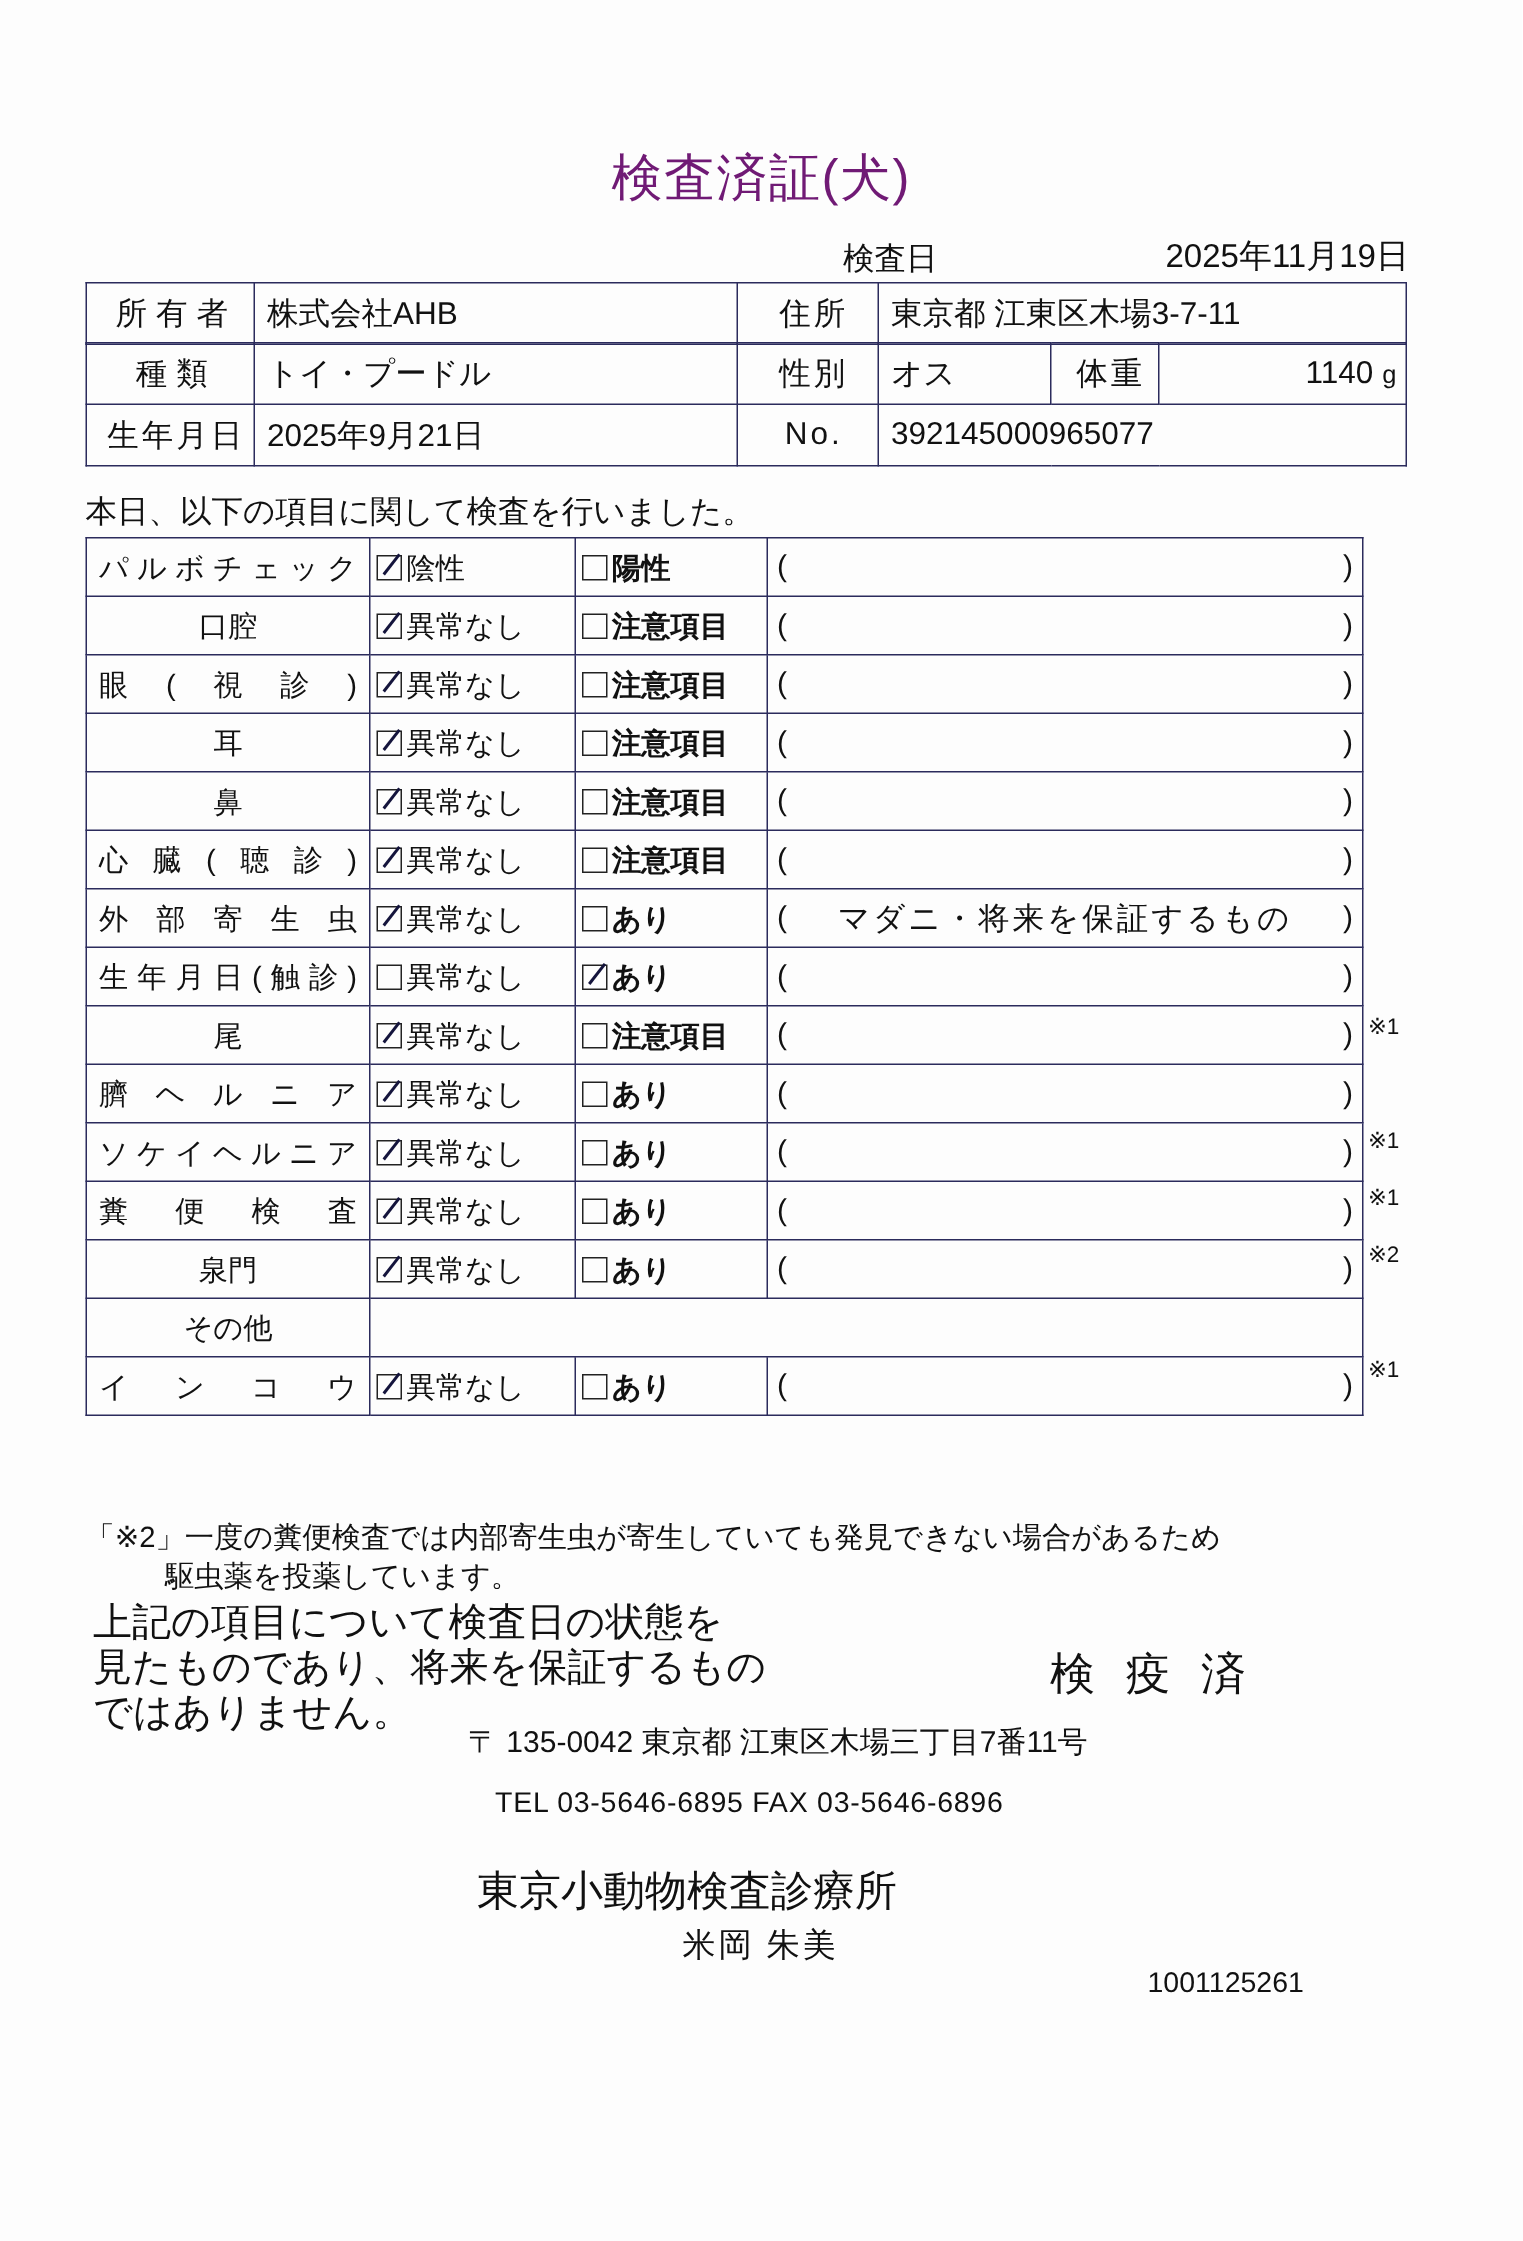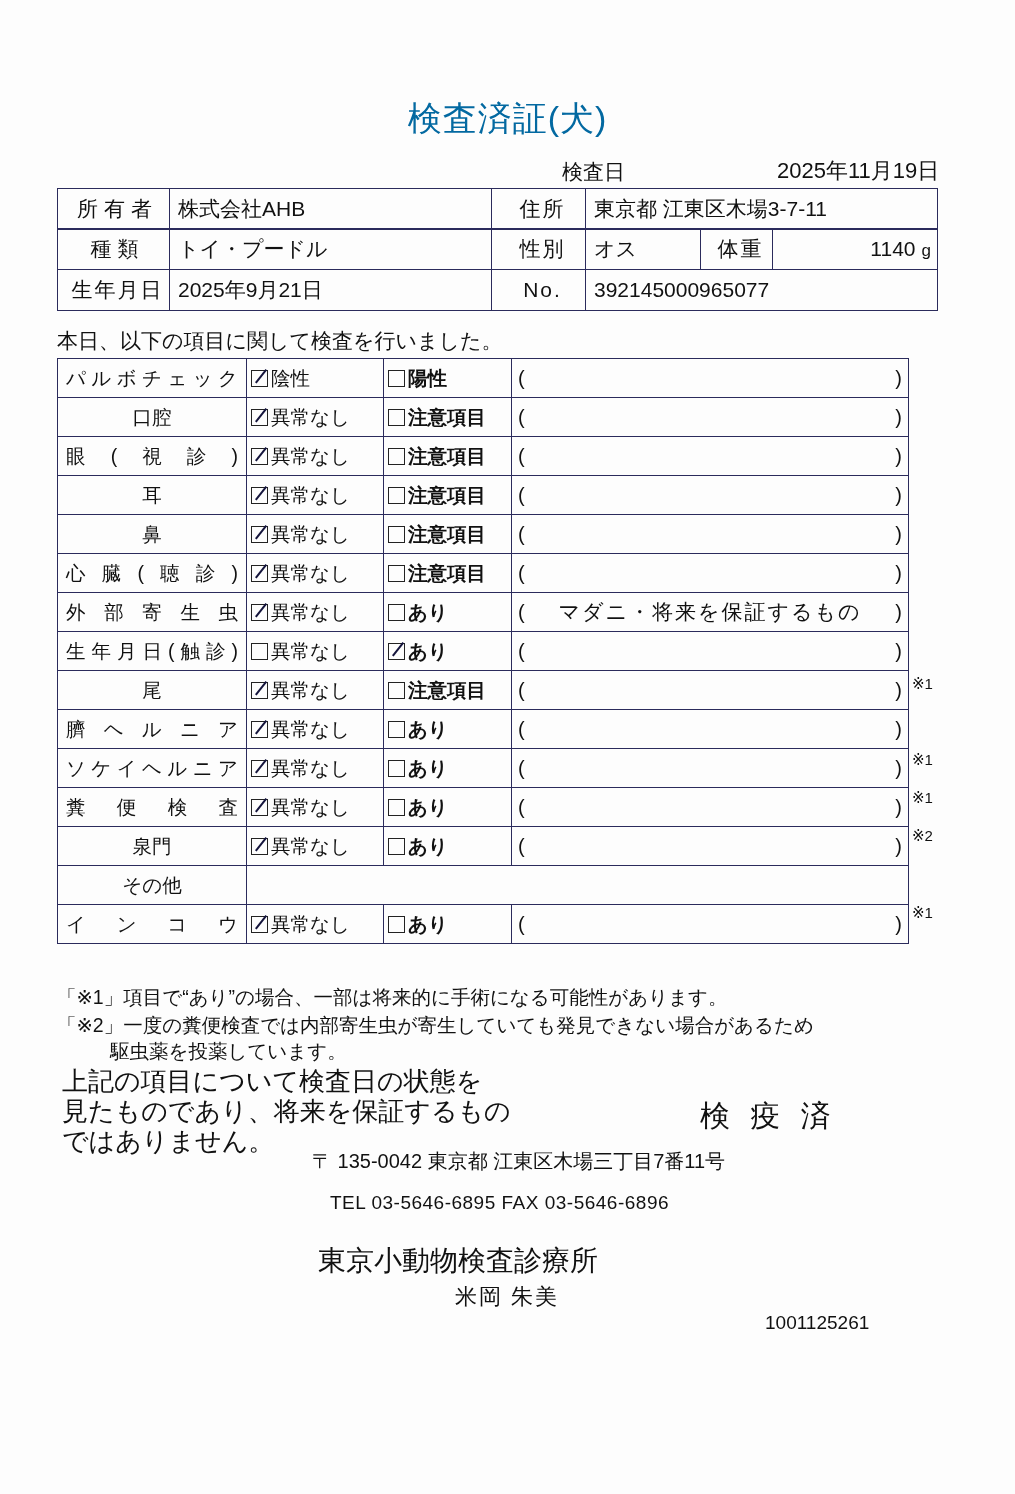--- a/index.html
+++ b/index.html
@@ -21,21 +21,21 @@
   }
   
   .title {
     position: absolute;
     top: 96px;
     left: 0;
     width: 1015px;
     text-align: center;
     font-size: 34px;
     letter-spacing: 1px;
-    color: #0369a1;
+    color: #701a75;
   }
   
   .insp-date-label {
     position: absolute;
     top: 158px;
     left: 562px;
     font-size: 21px;
   }
   .insp-date-value {
     position: absolute;
@@ -462,21 +462,20 @@
   </table>
 
   <div id="markers-layer">
       <div class="mk" style="top: 674.6px;">※1</div>
       <div class="mk" style="top: 751px;">※1</div>
       <div class="mk" style="top: 789.2px;">※1</div>
       <div class="mk" style="top: 827.4px;">※2</div>
       <div class="mk" style="top: 903.8px;">※1</div>
     </div>
 
-  <div class="fn fn1">「※1」項目で“あり”の場合、一部は将来的に手術になる可能性があります。</div>
   <div class="fn fn2">「※2」一度の糞便検査では内部寄生虫が寄生していても発見できない場合があるため</div>
   <div class="fn fn2b">駆虫薬を投薬しています。</div>
 
   <div class="disc">
       <div>上記の項目について検査日の状態を</div>
       <div>見たものであり、将来を保証するもの</div>
       <div>ではありません。</div>
     </div>
 
   <div class="stamp">検 疫 済</div>

